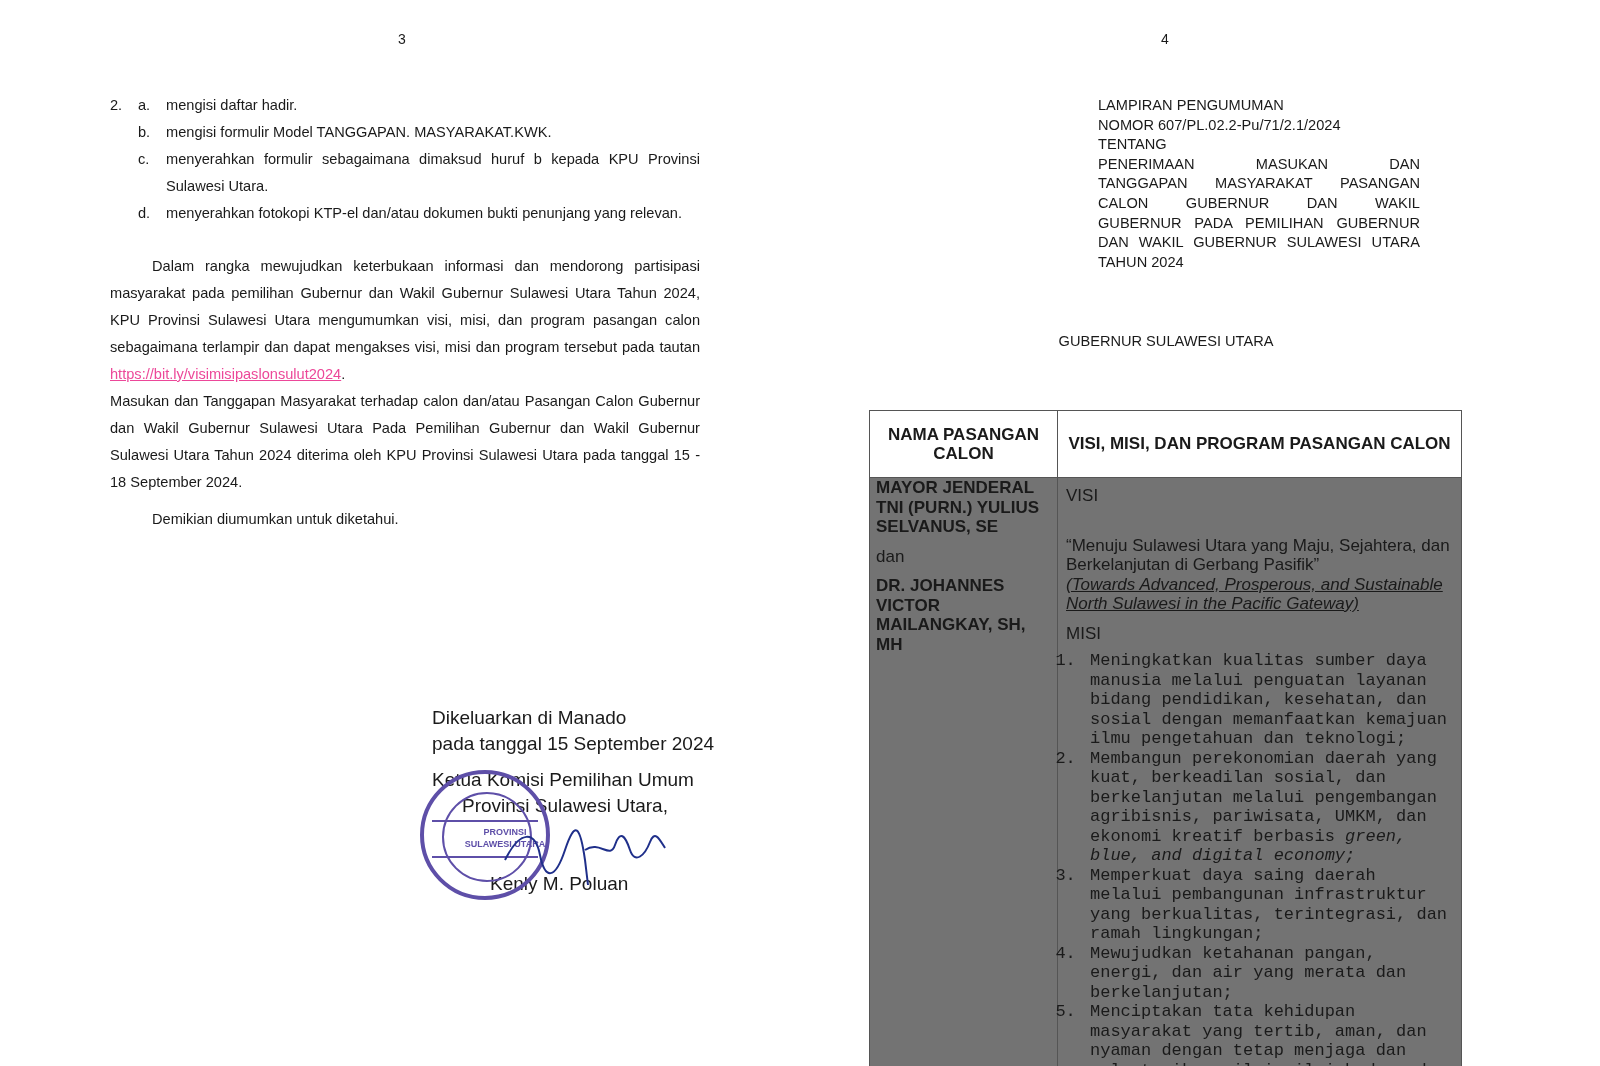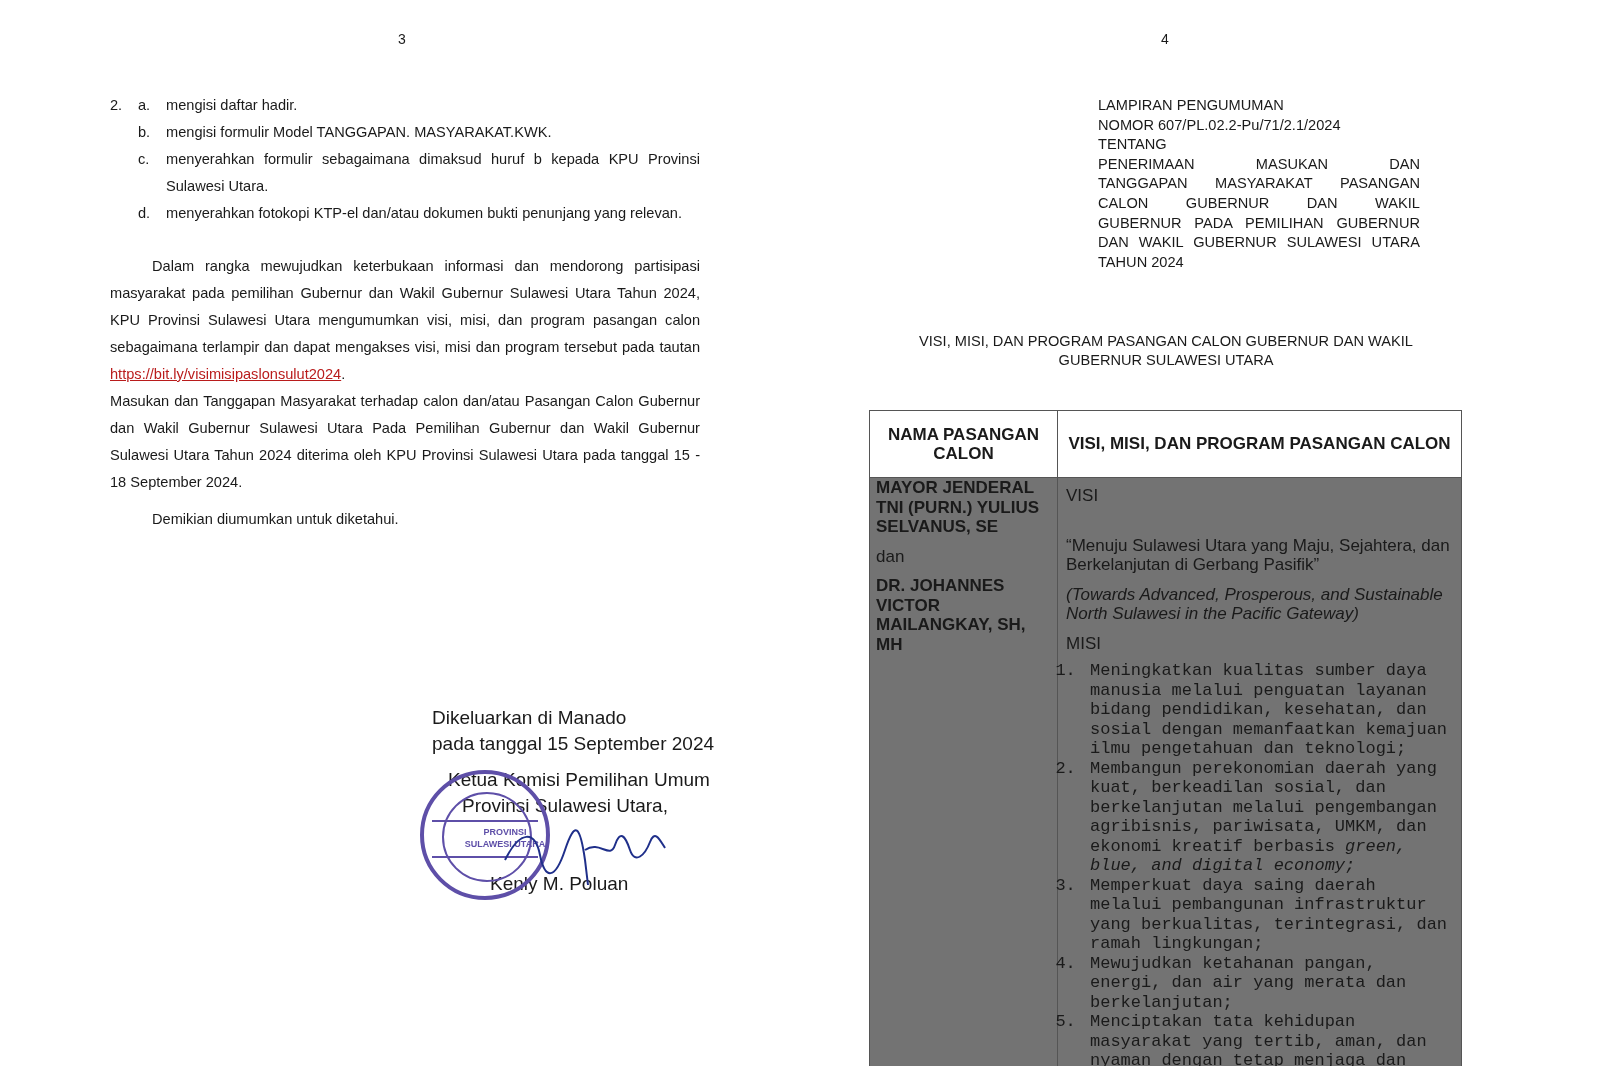--- a/index.html
+++ b/index.html
@@ -7,21 +7,21 @@
   .page-num{position:absolute;top:31px;font-size:14px;}
   .left{position:absolute;left:110px;top:92px;width:590px;font-size:14.6px;line-height:27px;}
   .item{display:flex;text-align:justify;}
   .item .num{width:28px;flex:none;}
   .item .body{flex:1;}
   .sub{display:flex;text-align:justify;}
   .sub .lbl{width:28px;flex:none;}
   .sub .txt{flex:1;}
   .para{text-align:justify;}
   .indent{text-indent:42px;}
-  a.link{color:#b91c1c;text-decoration:underline;}
+  a.link{color:#ec4899;text-decoration:underline;}
   .sig{position:absolute;left:432px;top:705px;font-size:19px;line-height:26px;}
   .stamp{position:absolute;left:420px;top:770px;width:130px;height:130px;border-radius:50%;border:4px solid #5e4fa8;box-sizing:border-box;}
   .stamp-inner{position:absolute;left:18px;top:18px;width:86px;height:86px;border-radius:50%;border:2px solid #5e4fa8;}
   .stamp-band{position:absolute;left:8px;right:8px;top:46px;height:34px;border-top:2px solid #5e4fa8;border-bottom:2px solid #5e4fa8;}
   .stamp-text{position:absolute;left:0;right:0;text-align:center;color:#5e4fa8;font-weight:bold;font-size:9px;line-height:12px;padding-left:40px;}
   .right-head{position:absolute;left:1098px;top:96px;width:322px;font-size:14.6px;line-height:19.6px;}
   .justify-line{text-align:justify;text-align-last:justify;}
   .title{position:absolute;left:870px;top:332px;width:592px;text-align:center;font-size:14.6px;line-height:19px;}
   table.vm{position:absolute;left:869px;top:410px;width:593px;border-collapse:collapse;font-size:17px;line-height:19.5px;}
   table.vm td, table.vm th{border:1px solid #555;vertical-align:top;}
@@ -65,21 +65,21 @@
   <div class="para indent" style="margin-top:26px;">
     <span>Dalam rangka mewujudkan keterbukaan informasi dan mendorong partisipasi masyarakat pada pemilihan Gubernur dan Wakil Gubernur Sulawesi Utara Tahun 2024, KPU Provinsi Sulawesi Utara mengumumkan visi, misi, dan program pasangan calon sebagaimana terlampir dan dapat mengakses visi, misi dan program tersebut pada tautan </span><a class="link" href="#">https://bit.ly/visimisipaslonsulut2024</a><span>.</span>
   </div>
   <div class="para">Masukan dan Tanggapan Masyarakat terhadap calon dan/atau Pasangan Calon Gubernur dan Wakil Gubernur Sulawesi Utara Pada Pemilihan Gubernur dan Wakil Gubernur Sulawesi Utara Tahun 2024 diterima oleh KPU Provinsi Sulawesi Utara pada tanggal 15 - 18 September 2024.</div>
   <div class="para indent" style="margin-top:10px;">Demikian diumumkan untuk diketahui.</div>
 </div>
 
 <div class="sig">
   <div>Dikeluarkan di Manado</div>
   <div>pada tanggal 15 September 2024</div>
-  <div style="margin-top:10px;margin-left:16px;">Ketua Komisi Pemilihan Umum</div>
+  <div style="margin-top:10px;margin-left:0;">Ketua Komisi Pemilihan Umum</div>
   <div style="margin-left:30px;">Provinsi Sulawesi Utara,</div>
   <div style="margin-top:52px;margin-left:58px;">Kenly M. Poluan</div>
 </div>
 
 <div class="stamp">
   <div class="stamp-inner"></div>
   <div class="stamp-band"></div>
   <div class="stamp-text" style="top:52px;">PROVINSI</div>
   <div class="stamp-text" style="top:64px;">SULAWESI UTARA</div>
 </div>
@@ -95,40 +95,39 @@
   <div>TENTANG</div>
   <div class="justify-line">PENERIMAAN MASUKAN DAN</div>
   <div class="justify-line">TANGGAPAN MASYARAKAT PASANGAN</div>
   <div class="justify-line">CALON GUBERNUR DAN WAKIL</div>
   <div class="justify-line">GUBERNUR PADA PEMILIHAN GUBERNUR</div>
   <div class="justify-line">DAN WAKIL GUBERNUR SULAWESI UTARA</div>
   <div>TAHUN 2024</div>
 </div>
 
 <div class="title">
-  <div>VISI, MISI, DAN PROGRAM PASANGAN CALON GUBERNUR DAN WAKIL</div>
   <div>GUBERNUR SULAWESI UTARA</div>
 </div>
 
 <table class="vm">
   <tbody>
       <tr>
     <th class="col1">NAMA PASANGAN CALON</th>
     <th class="col2">VISI, MISI, DAN PROGRAM PASANGAN CALON</th>
   </tr>
   <tr style="height:514px;">
     <td class="col1">
       <div class="bold">MAYOR JENDERAL TNI (PURN.) YULIUS SELVANUS, SE</div>
       <div style="margin-top:10px;">dan</div>
       <div class="bold" style="margin-top:10px;">DR. JOHANNES VICTOR MAILANGKAY, SH, MH</div>
     </td>
     <td class="col2">
       <div>VISI</div>
       <div style="margin-top:30px;">“Menuju Sulawesi Utara yang Maju, Sejahtera, dan Berkelanjutan di Gerbang Pasifik”</div>
-      <div class="it" style="margin-top:10px;">(Towards Advanced, Prosperous, and Sustainable North Sulawesi in the Pacific Gateway)</div>
+      <div class="it" style="text-decoration:underline;">(Towards Advanced, Prosperous, and Sustainable North Sulawesi in the Pacific Gateway)</div>
       <div style="margin-top:10px;">MISI</div>
       <ol class="misi">
         <li>Meningkatkan kualitas sumber daya manusia melalui penguatan layanan bidang pendidikan, kesehatan, dan sosial dengan memanfaatkan kemajuan ilmu pengetahuan dan teknologi;</li>
         <li><span>Membangun perekonomian daerah yang kuat, berkeadilan sosial, dan berkelanjutan melalui pengembangan agribisnis, pariwisata, UMKM, dan ekonomi kreatif berbasis </span><span class="it">green, blue, and digital economy;</span></li>
         <li>Memperkuat daya saing daerah melalui pembangunan infrastruktur yang berkualitas, terintegrasi, dan ramah lingkungan;</li>
         <li>Mewujudkan ketahanan pangan, energi, dan air yang merata dan berkelanjutan;</li>
         <li>Menciptakan tata kehidupan masyarakat yang tertib, aman, dan nyaman dengan tetap menjaga dan melestarikan nilai-nilai budaya dan kearifan lokal;</li>
       </ol>
     </td>
   </tr>

